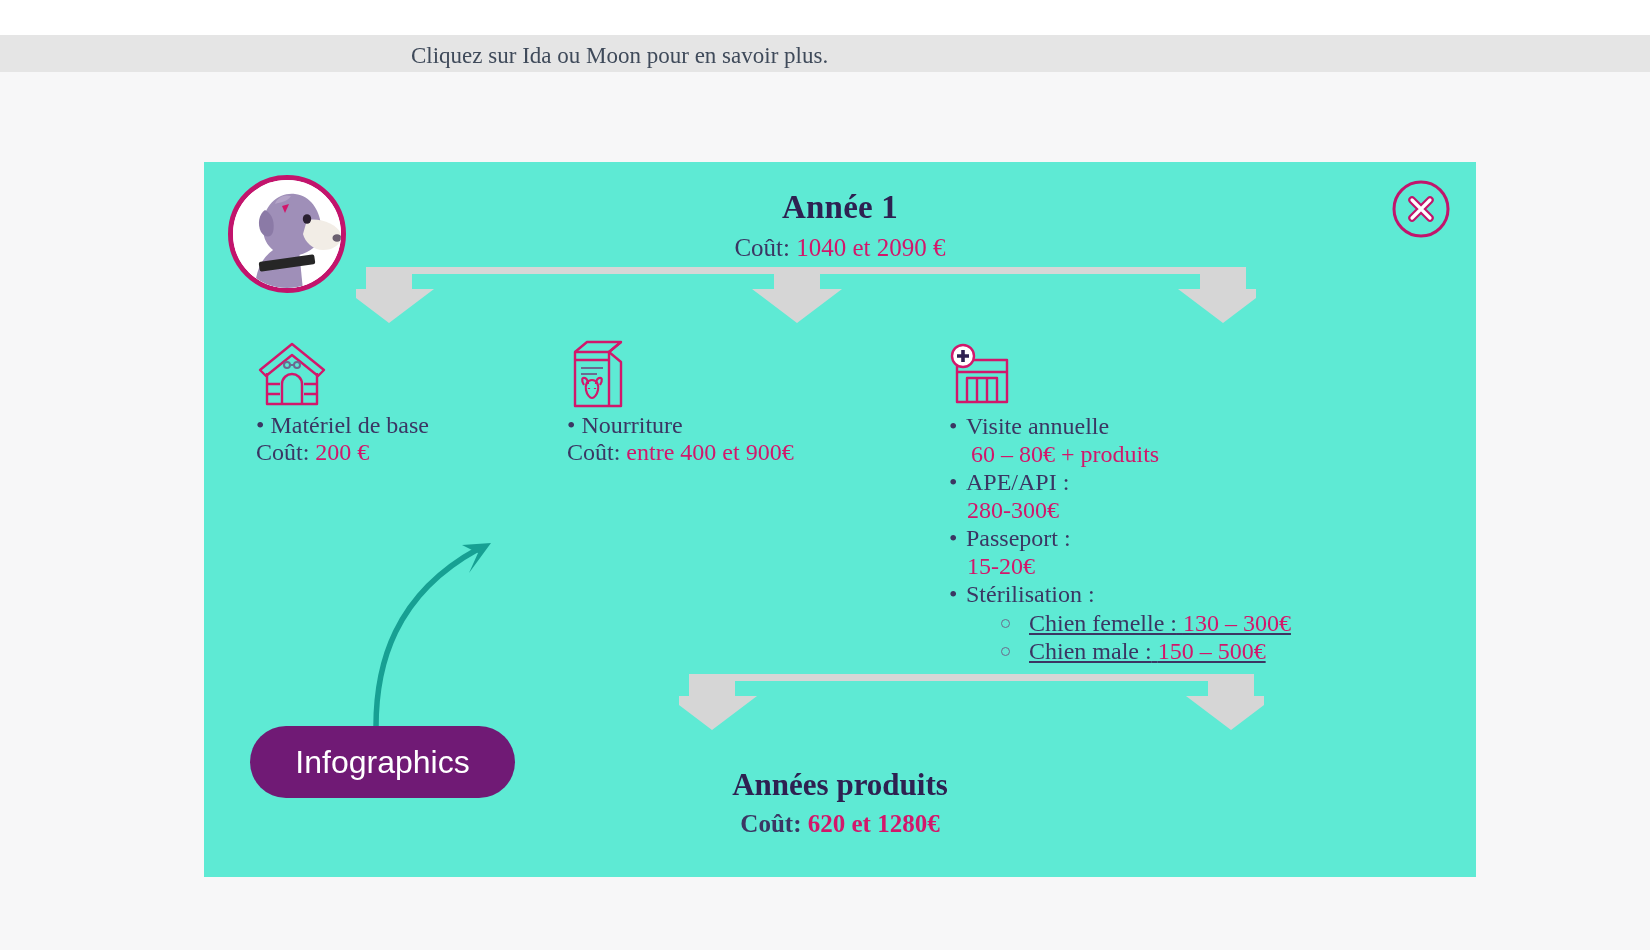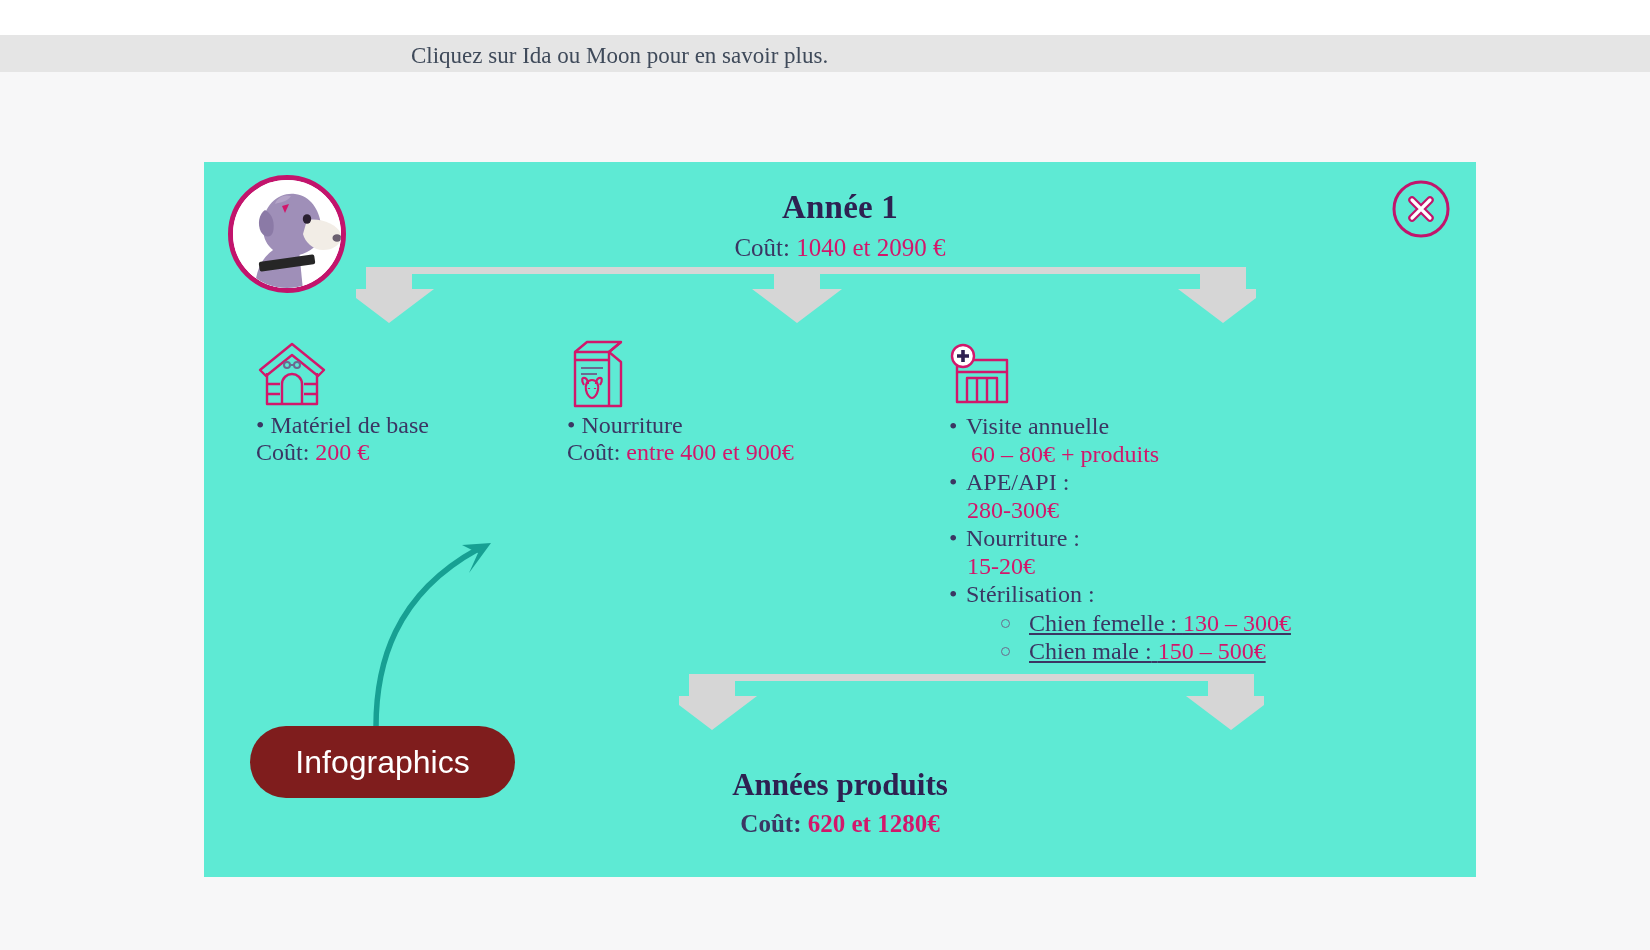--- a/index.html
+++ b/index.html
@@ -200,21 +200,21 @@
   }
   .sub-item .amount { color: #d2176b; }
 
   
   .info-badge {
     position: absolute;
     left: 250px;
     top: 726px;
     width: 265px;
     height: 72px;
-    background: #7f1d1d;
+    background: #701a75;
     border-radius: 36px;
     color: #ffffff;
     font-family: "Liberation Sans", "DejaVu Sans", sans-serif;
     font-size: 32px;
     display: flex;
     align-items: center;
     justify-content: center;
     cursor: pointer;
   }
   .curved-arrow {
@@ -365,21 +365,21 @@
       <div class="vet-list">
         <div class="vet-item">
           <div class="vet-head">Visite annuelle</div>
           <div class="vet-amount indented">60 – 80€ + produits</div>
         </div>
         <div class="vet-item">
           <div class="vet-head">APE/API :</div>
           <div class="vet-amount">280-300€</div>
         </div>
         <div class="vet-item">
-          <div class="vet-head">Nourriture :</div>
+          <div class="vet-head">Passeport :</div>
           <div class="vet-amount">15-20€</div>
         </div>
         <div class="vet-item">
           <div class="vet-head">Stérilisation :</div>
         </div>
         <div class="sub-item">
           <span class="ring"></span><span>Chien femelle :</span> <span class="amount">130 – 300€</span>
         </div>
         <div class="sub-item">
           <span class="ring"></span><span>Chien male :</span> <span class="amount">150 – 500€</span>

